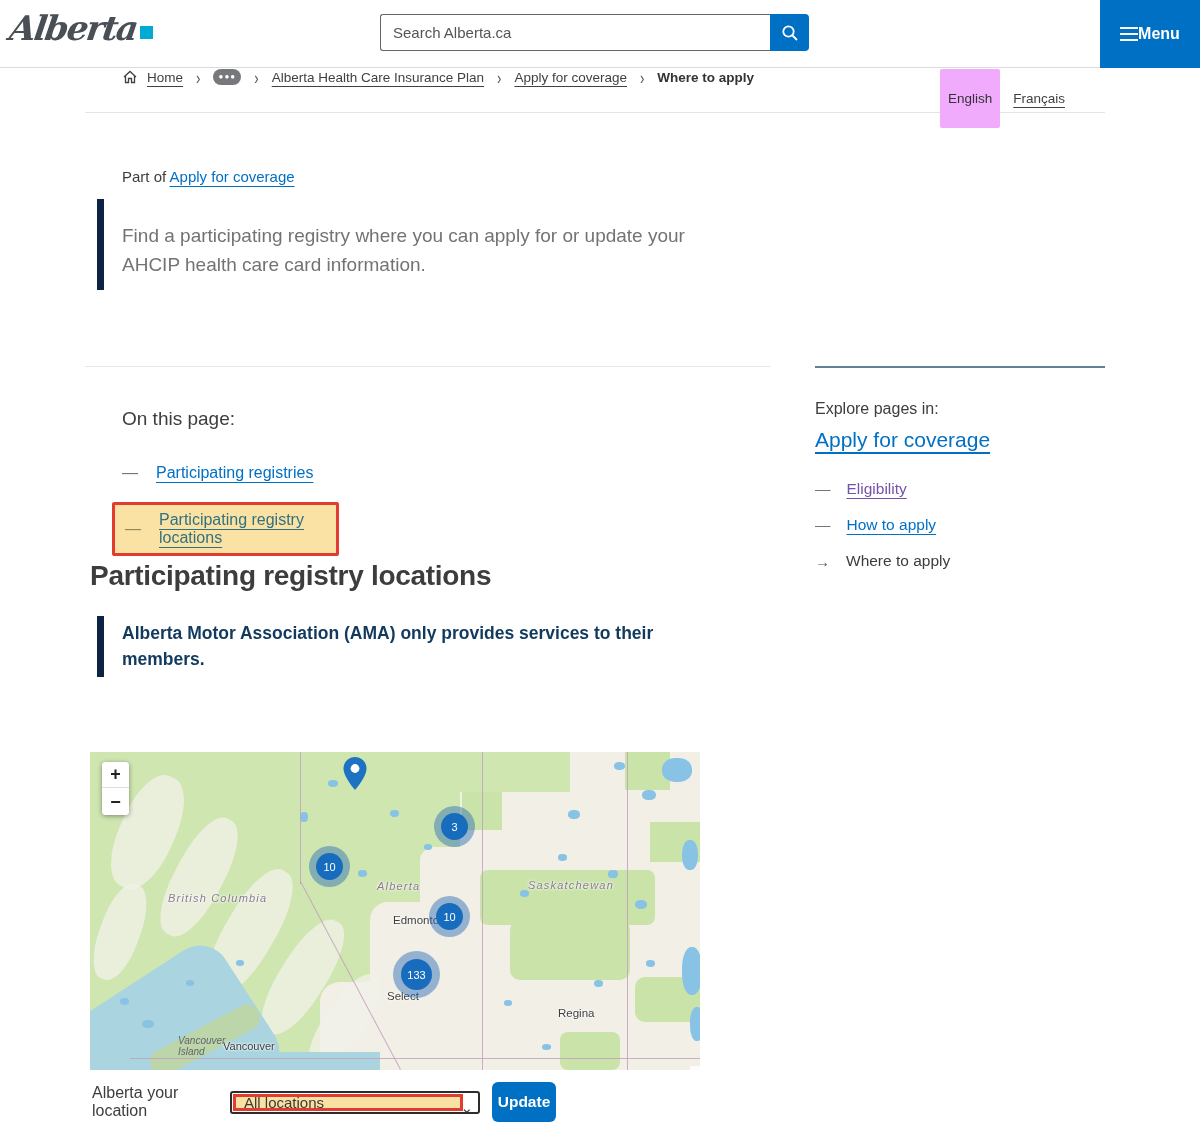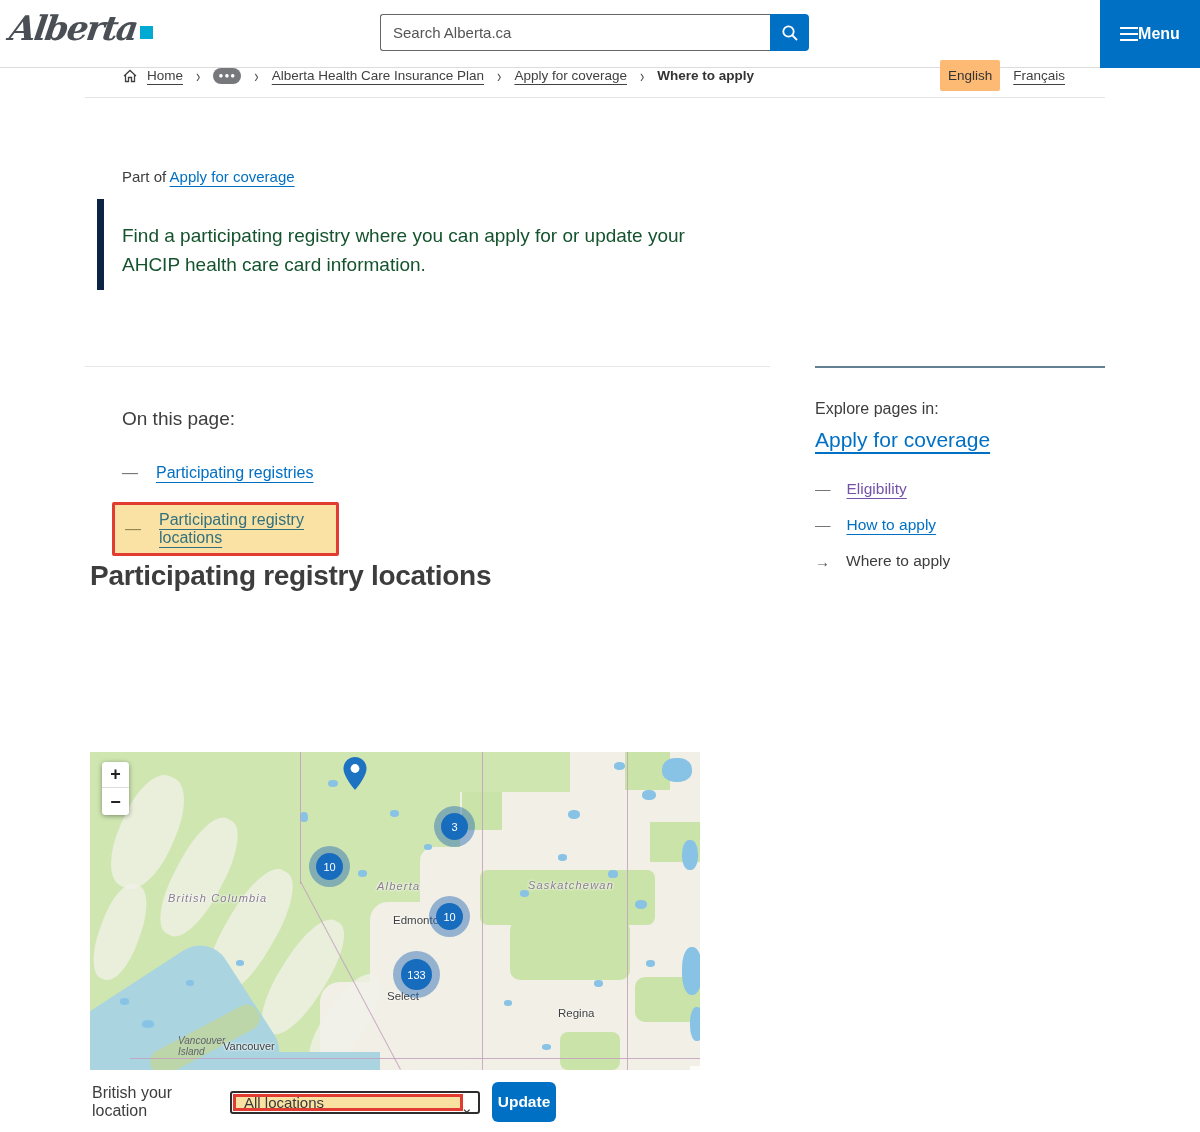--- a/index.html
+++ b/index.html
@@ -13,38 +13,38 @@
   .logo-square { width:13px; height:13px; background:#00aad2; margin:0 0 9px 4px; }
   .search-wrap { position:absolute; left:380px; top:14px; display:flex;border-radius:11px; }
   .search-input { width:390px; height:37px; border:1px solid #666; border-right:none; border-radius:3px 0 0 3px; padding:0 12px; font-size:15px; color:#333; font-family:"Liberation Sans", sans-serif; }
   .search-input::placeholder { color:#555; opacity:1; }
   .search-btn { width:39px; height:37px; background:#0070c4; border:none; border-radius:0 4px 4px 0; cursor:pointer; display:flex; align-items:center; justify-content:center; }
   .menu-btn { position:absolute; left:1100px; top:0; width:100px; height:68px; background:#0070c4; border:none; color:#fff; font-weight:bold; font-size:16px; cursor:pointer; display:flex; align-items:center; justify-content:center; font-family:"Liberation Sans", sans-serif; }
   .hamburger { display:inline-flex; flex-direction:column; gap:4px; }
   .hamburger i { display:block; width:18px; height:2px; background:#fff; }
 
   
-  .breadcrumb-bar { position:absolute; top:54px; left:85px; width:1020px; height:44px; border-bottom:1px solid #e4e4e4; display:flex; align-items:center; }
+  .breadcrumb-bar { position:absolute; top:69px; left:85px; width:1020px; height:44px; border-bottom:1px solid #e4e4e4; display:flex; align-items:flex-start; }
   .bc-inner { display:flex; align-items:center; gap:13px; padding-left:37px; font-size:13.5px; color:#414141; flex:1; }
   .bc-link { color:#414141; text-decoration:underline; text-underline-offset:4px; cursor:pointer; }
   .bc-sep { color:#555; font-size:13px; transform:scaleY(1.4); display:inline-block; }
   .bc-current { font-weight:bold; color:#333; }
   .bc-ellipsis { background:#77787b; color:#fff; border:none; border-radius:8px; width:28px; height:16px; font-size:8px; letter-spacing:1px; line-height:14px; cursor:pointer; }
   .home-icon { margin-right:-4px; display:inline-flex; }
   .lang-toggle { display:flex; align-items:center; gap:13px; margin-right:40px; font-size:13.5px; }
-  .lang-current { background:#fdba74; color:#333; padding:8px 8px; border-radius:2px; }
+  .lang-current { background:#f0abfc; color:#333; padding:22px 8px; border-radius:2px; }
   .lang-link { color:#414141; text-decoration:underline; text-underline-offset:4px; cursor:pointer; }
 
   
   .leftcol { position:absolute; left:90px; top:113px; width:615px; }
   .part-of { margin:55px 0 0 32px; font-size:15px; color:#3d3d3d; }
   .link-blue { color:#0070c4; text-decoration:underline; text-underline-offset:4px; cursor:pointer; }
   .title-block { margin-top:14px; margin-left:7px; border-left:7px solid #0c2343; padding:4px 0 10px 18px; }
   .h1 { font-size:37px; font-weight:bold; color:#3a3a3a; letter-spacing:-0.5px; }
-  .desc { margin-top:18px; font-size:19px; color:#14532d; line-height:1.55; max-width:600px; }
+  .desc { margin-top:18px; font-size:19px; color:#737373; line-height:1.55; max-width:600px; }
 
   .divider-left { position:absolute; left:85px; top:366px; width:685px; border-top:1px solid #e6e6e6; }
 
   .onpage { position:absolute; left:90px; top:408px; width:615px; }
   .onpage-h { font-size:19px; color:#3d3d3d; margin-left:32px; }
   .onpage-list { margin-top:28px; }
   .onpage-row { display:flex; align-items:center; gap:18px; margin:0 0 14px 22px; padding:6px 10px; font-size:16px; }
   .dash { color:#757575; }
   .onpage-row.hl { background:#f9e2a3; border:3px solid #e23b31; border-radius:2px; width:227px; }
   .onpage-row.hl .dash { color:#8e8455; }
@@ -169,20 +169,23 @@
         <span class="link-blue">Participating registries</span>
       </div>
       <div class="onpage-row hl">
         <span class="dash">—</span>
         <span class="link-blue">Participating registry locations</span>
       </div>
     </div>
   </div>
 
   <h2 class="h2">Participating registry locations</h2>
+  <div class="callout">
+    <p>Alberta Motor Association (AMA) only provides services to their members.</p>
+  </div>
 
   <div class="map">
 
     <div class="beige" style="left:370px; top:40px; width:240px; height:278px;"></div>
     <div class="beige" style="left:480px; top:0; width:130px; height:60px;"></div>
     <div class="beige" style="left:280px; top:150px; width:110px; height:168px; border-radius:18px;"></div>
     <div class="beige" style="left:230px; top:230px; width:160px; height:88px; border-radius:20px;"></div>
     <div class="beige" style="left:330px; top:95px; width:60px; height:70px; border-radius:14px;"></div>
     <div class="green-patch" style="left:390px; top:118px; width:175px; height:55px; border-radius:8px;"></div>
     <div class="green-patch" style="left:420px; top:168px; width:120px; height:60px; border-radius:10px;"></div>
@@ -273,21 +276,21 @@
 
     <div class="attrib">
       <a>Leaflet</a>
       <span>| ©</span>
       <a>OpenStreetMap</a>
       <span>contributors</span>
     </div>
   </div>
 
   <div class="controls">
-    <span class="ctl-label">British your location</span>
+    <span class="ctl-label">Alberta your location</span>
     <div class="fake-select">
       <span class="fs-hl">All locations</span>
       <span class="fs-chevron">⌄</span>
     </div>
     <button class="update-btn">Update</button>
   </div>
 
   <div class="sidebar sb-topline">
     <div class="sb-heading">Explore pages in:</div>
     <a class="sb-parent">Apply for coverage</a>

